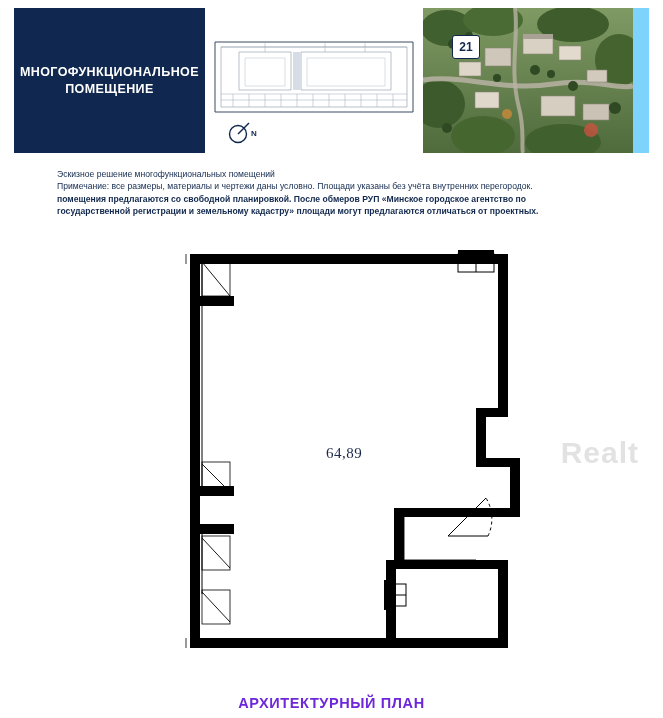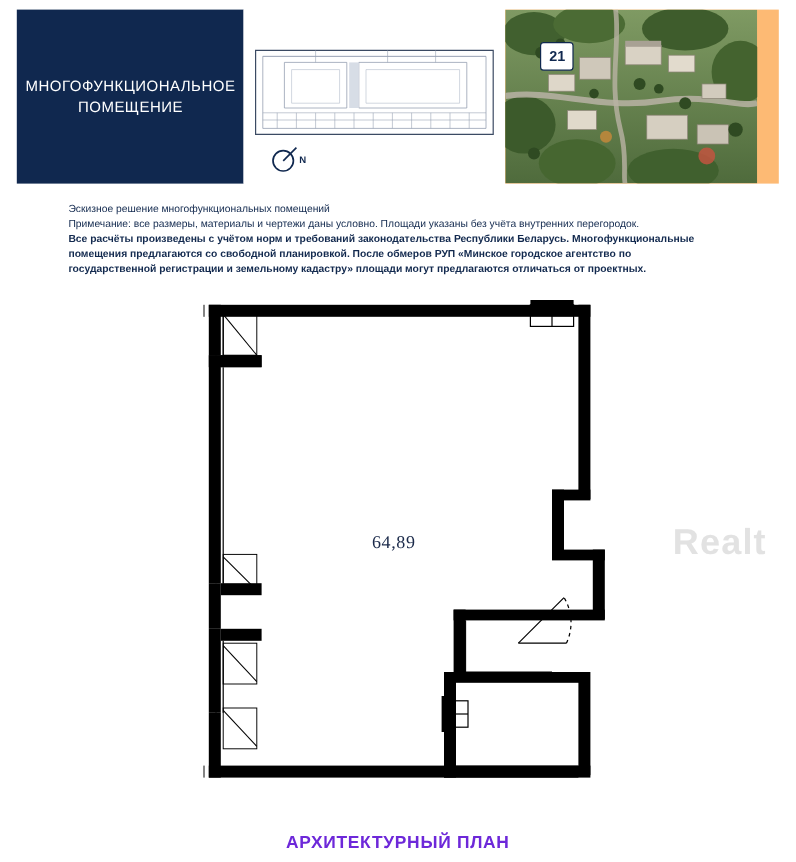--- a/index.html
+++ b/index.html
@@ -33,21 +33,21 @@
     color: #ffffff;
     display: flex;
     align-items: center;
     justify-content: center;
     text-align: center;
     box-sizing: border-box;
     padding: 6px;
   }
   .title-box .title-text {
     font-size: 12.5px;
-    font-weight: normal;
+    font-weight: bold;
     letter-spacing: 0.4px;
     line-height: 1.35;
     text-transform: uppercase;
   }
 
   .mini-plan {
     width: 218px;
     position: relative;
     background: #ffffff;
     box-sizing: border-box;
@@ -67,21 +67,21 @@
     top: 12px;
     font-size: 8px;
     color: #10284f;
     font-weight: bold;
   }
 
   .site-photo {
     width: 250px;
     position: relative;
     overflow: hidden;
-    background: #fdba74;
+    background: #7dd3fc;
   }
   .site-photo svg { display: block; }
   .site-badge {
     position: absolute;
     left: 29px;
     top: 27px;
     width: 26px;
     height: 22px;
     background: #ffffff;
     border: 1.5px solid #10284f;
@@ -103,21 +103,21 @@
     font-size: 8.6px;
     line-height: 1.45;
     color: #12294e;
   }
   .note .note-line { display: block; }
   .note .note-line.bold { font-weight: bold; }
 
   
   .plan-wrap {
     position: absolute;
-    left: 0;
+    left: 16px;
     top: 236px;
     width: 524px;
     height: 445px;
   }
   .plan-wrap svg { display: block; }
 
   .area-label {
     position: absolute;
     left: 310px;
     top: 209px;
@@ -256,21 +256,20 @@
         <circle cx="24" cy="120" r="5"></circle>
       </g>
     </svg>
     <div class="site-badge">21</div>
   </div>
 </div>
 
 <div class="note">
   <span class="note-line">Эскизное решение многофункциональных помещений</span>
   <span class="note-line">Примечание: все размеры, материалы и чертежи даны условно. Площади указаны без учёта внутренних перегородок.</span>
-  <span class="note-line bold">Все расчёты произведены с учётом норм и требований законодательства Республики Беларусь. Многофункциональные</span>
   <span class="note-line bold">помещения предлагаются со свободной планировкой. После обмеров РУП «Минское городское агентство по</span>
   <span class="note-line bold">государственной регистрации и земельному кадастру» площади могут предлагаются отличаться от проектных.</span>
 </div>
 
 <div class="plan-wrap">
   <svg width="663" height="445" viewBox="0 0 663 445">
     <rect x="0" y="0" width="663" height="445" fill="#ffffff"></rect>
 
     <rect x="174" y="18" width="318" height="10" fill="#000000"></rect>
 

